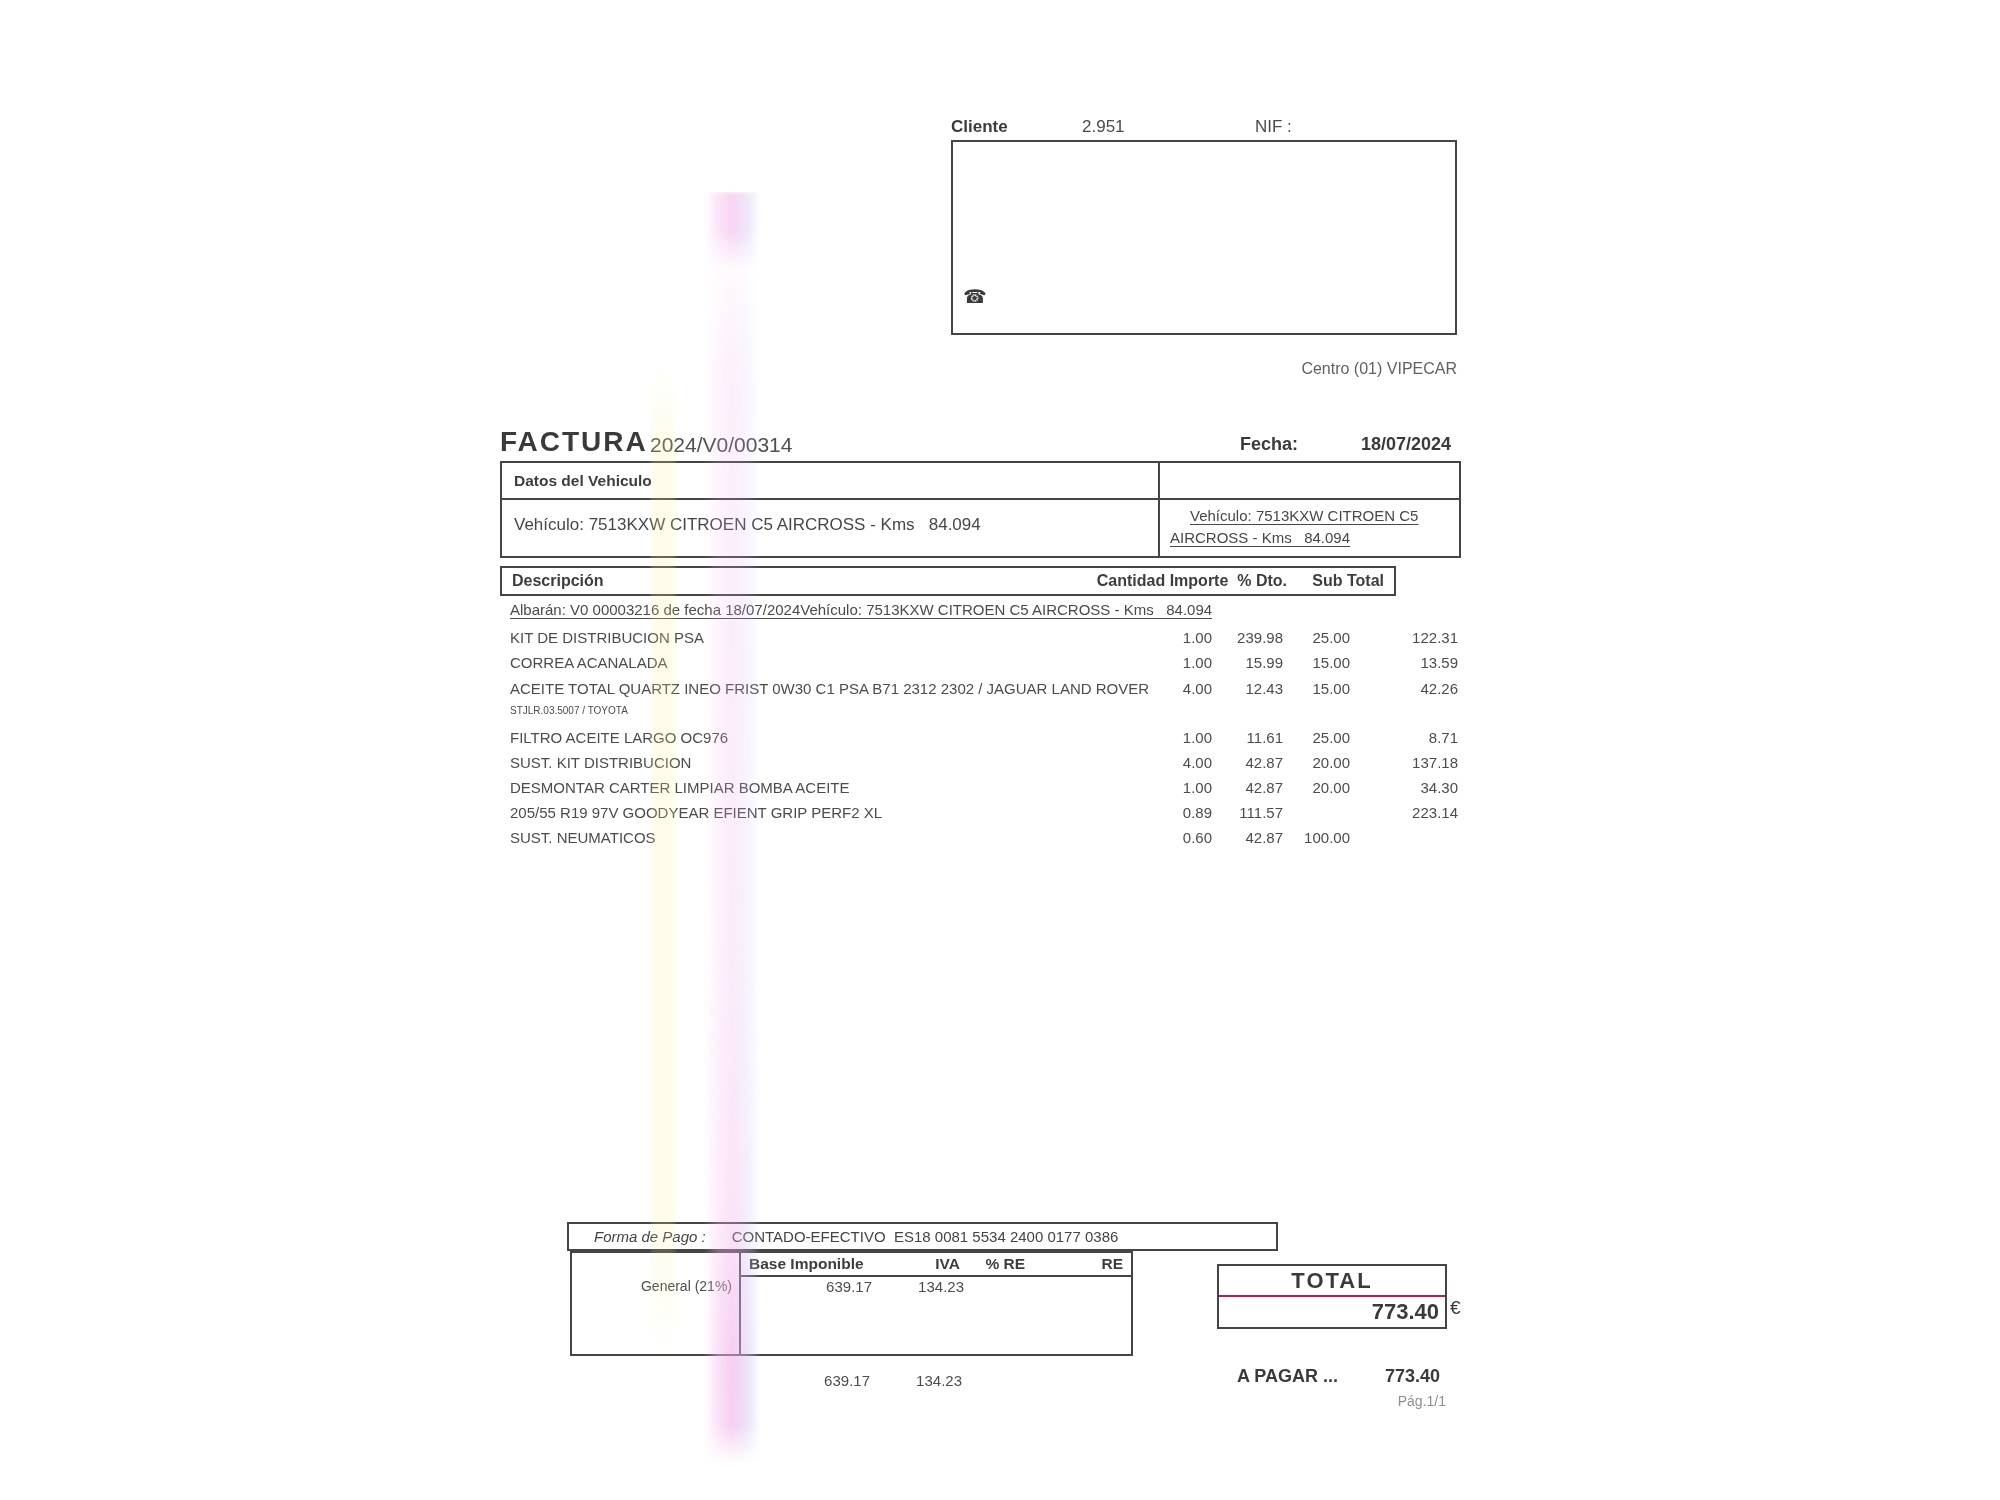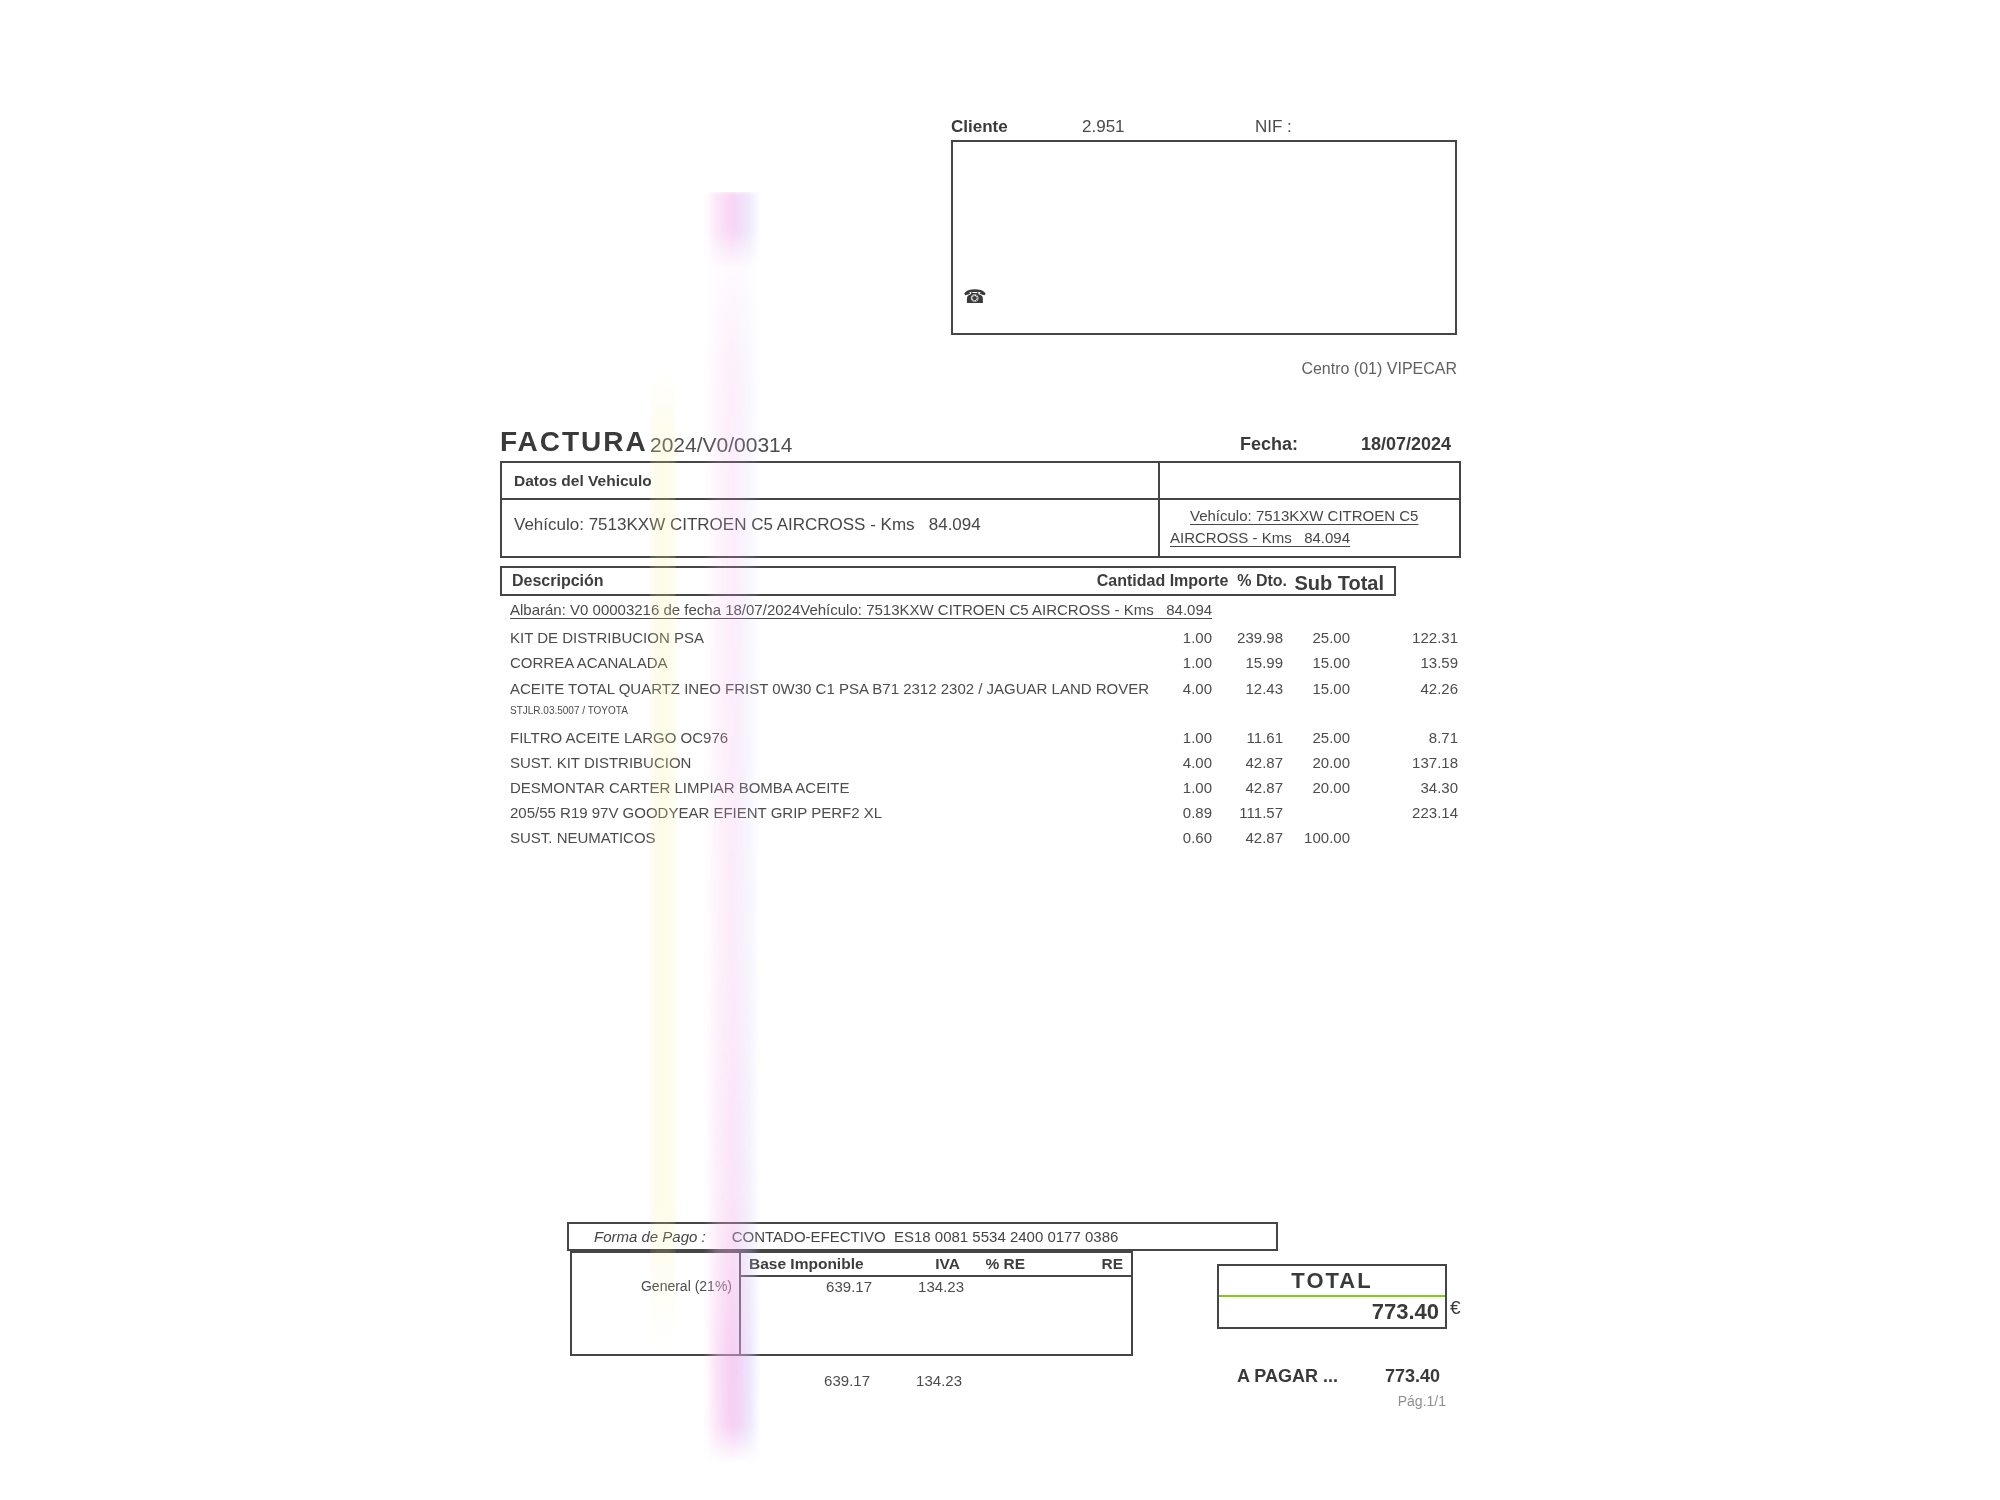--- a/index.html
+++ b/index.html
@@ -37,21 +37,21 @@
   .datos-hline{position:absolute;left:0;right:0;top:35px;height:2px;background:#454545;}
   .datos-title{position:absolute;left:12px;top:9px;font-size:15.5px;color:#3d3d3d;}
   .datos-main{position:absolute;left:12px;top:52px;font-size:17px;color:#474747;}
   .datos-side1{position:absolute;left:668px;top:44px;font-size:15px;color:#474747;margin-left:20px;}
   .datos-side2{position:absolute;left:668px;top:66px;font-size:15px;color:#474747;}
 
   
   .items-header{left:500px;top:566px;width:896px;height:30px;}
   .ih-desc{position:absolute;left:10px;top:4px;font-size:16px;color:#3d3d3d;}
   .ih-nums{position:absolute;right:107px;top:4px;font-size:16px;color:#3d3d3d;text-align:right;}
-  .ih-sub{position:absolute;right:10px;top:4px;font-size:20px;color:#3d3d3d;}
+  .ih-sub{position:absolute;right:10px;top:4px;font-size:16px;color:#3d3d3d;}
   .albaran{left:510px;top:601px;font-size:15px;color:#4a4a4a;}
   .item-row{position:absolute;left:500px;width:961px;height:22px;font-size:15px;color:#4c4c4c;}
   .item-row .desc{position:absolute;left:10px;white-space:nowrap;}
   .item-row .num{position:absolute;width:90px;text-align:right;}
   .num.qty{right:249px;}
   .num.imp{right:178px;}
   .num.dto{right:111px;}
   .num.sub{right:3px;}
   .item-cont{position:absolute;left:510px;font-size:10px;color:#4c4c4c;white-space:nowrap;}
 
@@ -67,21 +67,21 @@
   .th-re-pct{position:absolute;right:106px;top:2px;font-size:15.5px;color:#3d3d3d;}
   .th-re{position:absolute;right:8px;top:2px;font-size:15.5px;color:#3d3d3d;}
   .tax-row-label{position:absolute;left:0;width:160px;top:25px;font-size:14px;color:#4c4c4c;text-align:right;}
   .tax-base{position:absolute;left:170px;width:130px;top:25px;font-size:15px;color:#4c4c4c;text-align:right;}
   .tax-iva{position:absolute;left:312px;width:80px;top:25px;font-size:15px;color:#4c4c4c;text-align:right;}
   .tax-total-base{left:770px;top:1372px;width:100px;font-size:15px;color:#4c4c4c;text-align:right;}
   .tax-total-iva{left:862px;top:1372px;width:100px;font-size:15px;color:#4c4c4c;text-align:right;}
 
   
   .total-box{left:1217px;top:1264px;width:230px;height:65px;}
-  .total-head{position:absolute;left:0;right:0;top:0;height:29px;border-bottom:2px solid #84cc16;
+  .total-head{position:absolute;left:0;right:0;top:0;height:29px;border-bottom:2px solid #be185d;
     display:flex;align-items:center;justify-content:center;font-size:22px;letter-spacing:2px;color:#3a3a3a;font-weight:600;}
   .total-value{position:absolute;right:6px;top:33px;font-size:22px;font-weight:bold;color:#3a3a3a;}
   .euro{left:1450px;top:1297px;font-size:19px;color:#3a3a3a;}
   .apagar-label{left:1237px;top:1366px;font-size:18px;color:#3a3a3a;}
   .apagar-value{left:1340px;top:1366px;width:100px;text-align:right;font-size:18px;color:#3a3a3a;}
   .pag{left:1346px;top:1393px;width:100px;text-align:right;font-size:14px;color:#8f8f8f;}
 
   
   .streak-magenta{
     position:absolute;left:704px;top:192px;width:56px;height:1272px;

